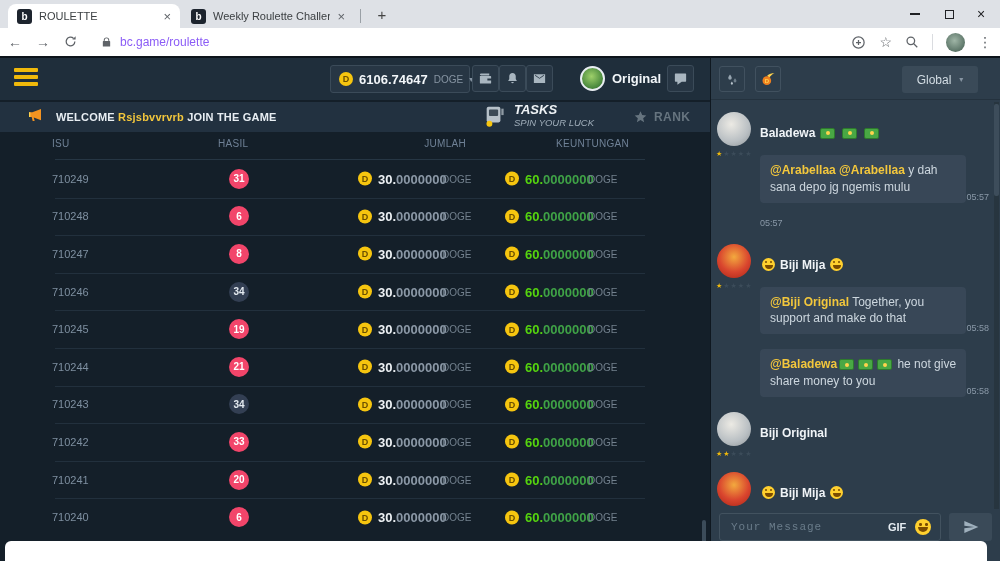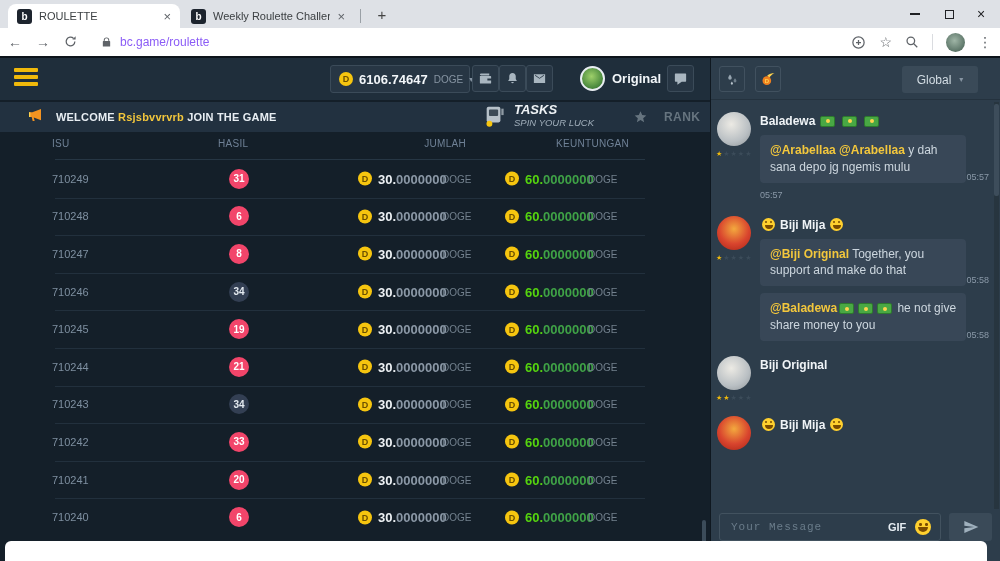--- a/index.html
+++ b/index.html
@@ -59,21 +59,21 @@
 
   .welcome{position:absolute;left:0;right:0;top:44px;height:30px;background:#223140;
         display:flex;align-items:center;}
   .mega{margin:0 12px 0 26px;}
   .welcome-text{font-size:11px;font-weight:bold;color:#e8eef3;letter-spacing:.2px;}
   .welcome-name{color:#f3c73c;}
   .tasks-group{position:absolute;left:483px;top:1px;display:flex;align-items:center;gap:9px;}
   .tasks-col{display:flex;flex-direction:column;line-height:1.15;}
   .tasks-title{font-size:13px;font-weight:bold;font-style:italic;color:#eef2f5;}
   .tasks-sub{font-size:9.5px;font-style:italic;color:#9fadb9;}
-  .rank-group{position:absolute;left:633px;top:8px;display:flex;align-items:flex-start;gap:16px;}
+  .rank-group{position:absolute;left:633px;top:8px;display:flex;align-items:flex-start;gap:6px;}
   .rank-label{font-size:12px;font-weight:bold;color:#66747f;letter-spacing:.4px;}
 
   
   .thead{position:absolute;top:80px;left:0;right:0;height:16px;font-size:10px;color:#6f8196;letter-spacing:.3px;}
   .thead span{position:absolute;top:0;}
   .th-isu{left:52px;}
   .th-hasil{left:218px;}
   .th-jumlah{left:370px;width:96px;text-align:right;}
   .th-keu{left:556px;}
   .head-divider{position:absolute;top:101px;left:55px;right:65px;height:1px;background:#263644;}
@@ -108,22 +108,22 @@
   .side-track{position:absolute;right:1px;top:44px;bottom:52px;width:5px;background:#27353f;}
   .side-thumb{position:absolute;right:1px;top:46px;width:5px;height:92px;background:#3d4d5b;border-radius:2px;}
   .msg{display:flex;gap:8px;margin-bottom:15px;}
   .msg-left{width:36px;flex:none;text-align:center;}
   .avatar{width:34px;height:34px;border-radius:50%;margin:0 auto;}
   .av-light{background:radial-gradient(circle at 42% 36%,#eceae4,#b9bfc3 60%,#8c9296);}
   .av-red{background:radial-gradient(circle at 50% 38%,#f3a93e 0%,#d9452e 55%,#a92316 100%);}
   .stars{margin-top:4px;font-size:7px;letter-spacing:1px;line-height:1;}
   .st{color:#3c4c5a;} .st.on{color:#f0b90b;}
   .msg-body{flex:1;min-width:0;}
-  .msg-name{display:flex;align-items:center;gap:3px;font-size:12px;font-weight:bold;color:#f0f4f7;margin-top:2px;}
-  .bubble-row{display:flex;align-items:flex-end;gap:0;margin-top:7px;}
+  .msg-name{display:flex;align-items:center;gap:3px;font-size:12px;font-weight:bold;color:#f0f4f7;margin-top:14px;}
+  .bubble-row{display:flex;align-items:flex-end;gap:0;margin-top:15px;}
   .bubble{background:#384757;border-radius:4px;padding:7px 10px;font-size:12px;line-height:1.4;
         color:#cdd7df;max-width:212px;}
   .mention{color:#f3c73c;font-weight:bold;}
   .time{font-size:9px;color:#8a99a8;flex:none;padding-bottom:1px;}
   .emj{display:inline-block;vertical-align:-2px;margin:0 2px;}
   .emj-grin{width:13px;height:13px;border-radius:50%;background:#ffd02e;position:relative;}
   .emj-grin::after{content:"";position:absolute;left:2.5px;top:6.5px;width:8px;height:4px;
         border-radius:0 0 8px 8px;background:#7a4b00;}
   .emj-grin::before{content:"";position:absolute;left:3px;top:3px;width:2px;height:2px;border-radius:50%;
         background:#7a4b00;box-shadow:5px 0 0 #7a4b00;}

